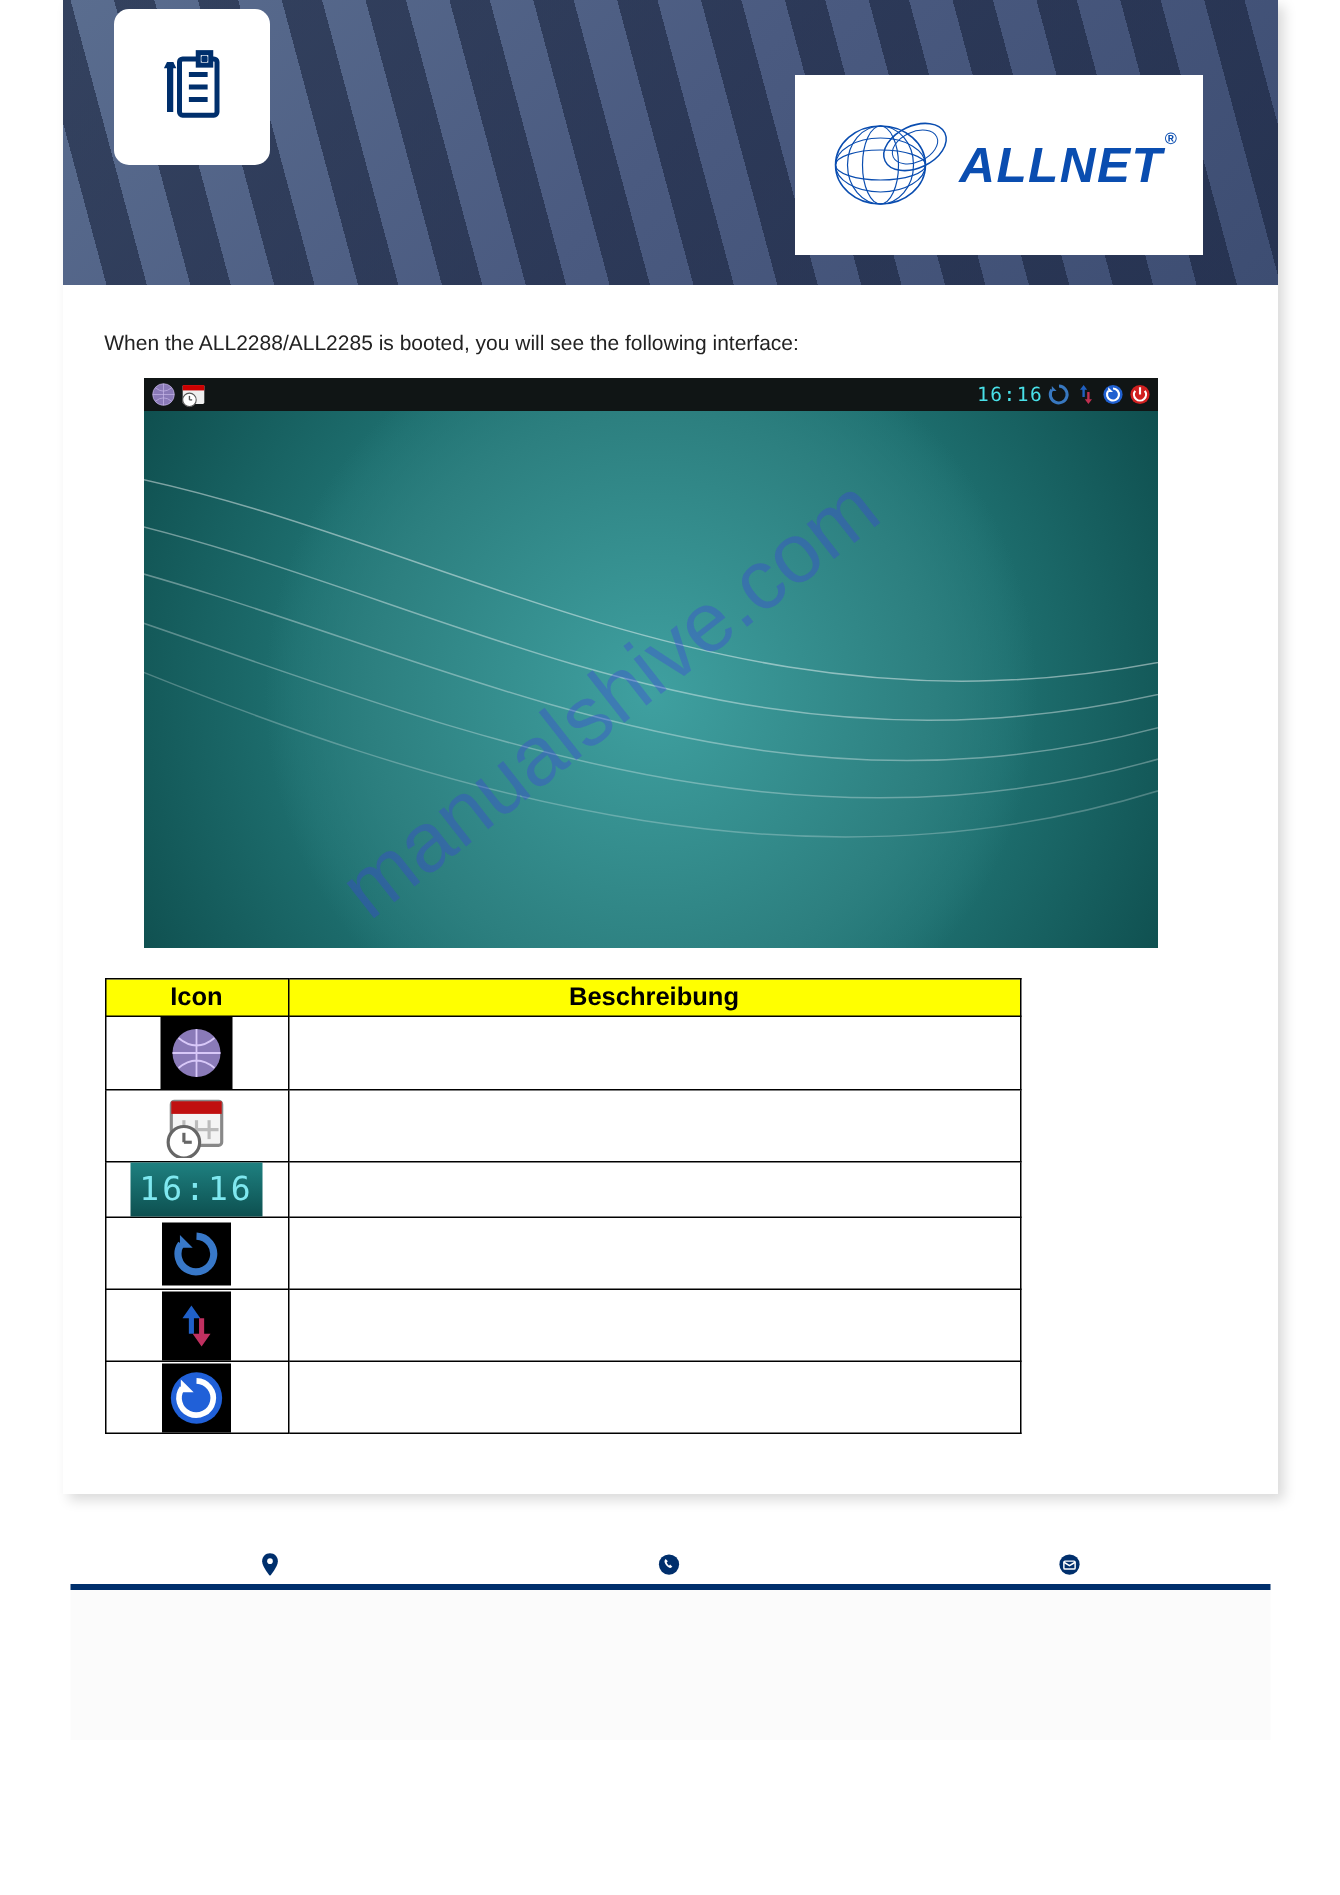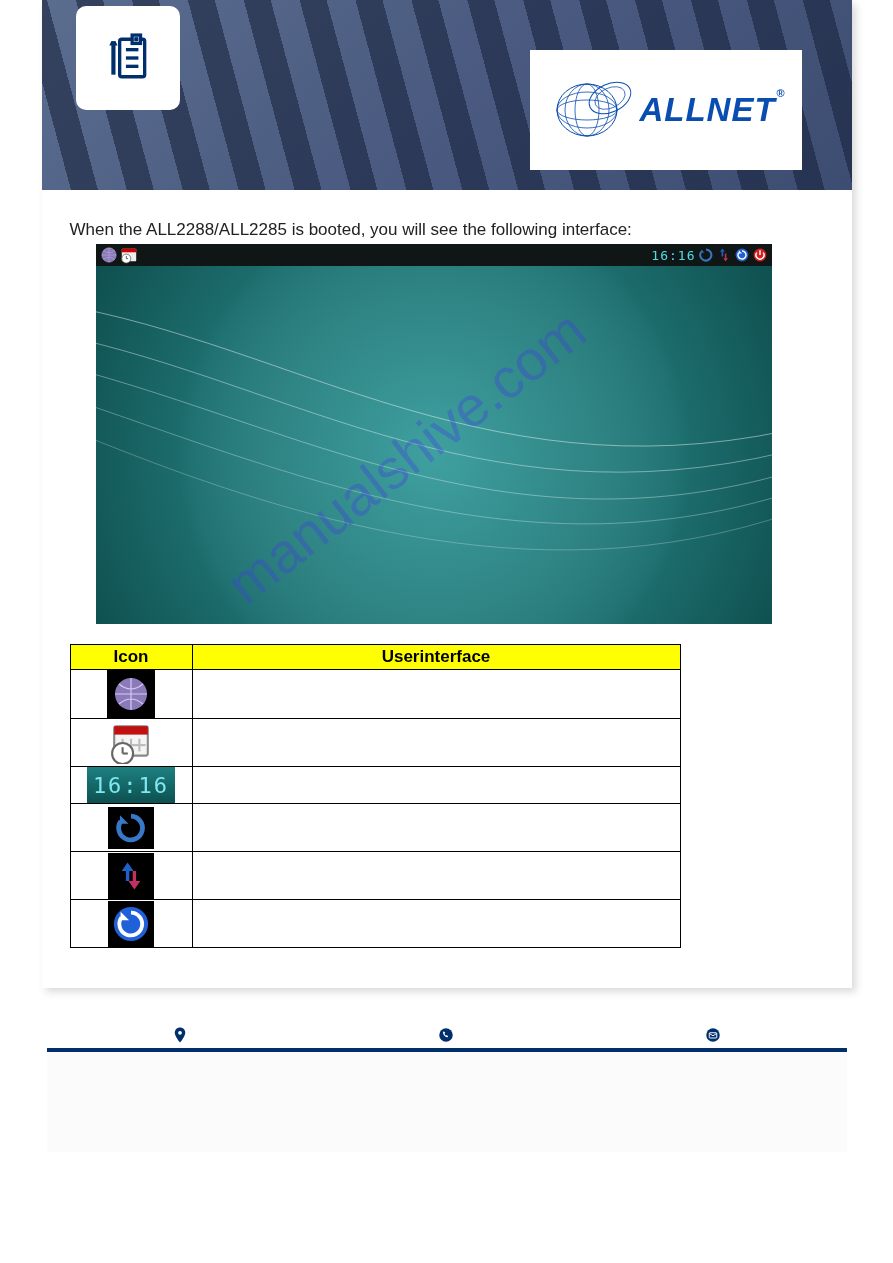--- a/index.html
+++ b/index.html
@@ -63,22 +63,22 @@
     padding: 30px 28px 40px 28px;
   }
   .section-title {
     color: #002060;
     font-weight: bold;
     font-size: 18px;
     margin-bottom: 14px;
   }
   .section-body {
     color: #222;
-    font-size: 17px;
-    margin-bottom: 4px;
+    font-size: 14px;
+    margin-bottom: 16px;
   }
   .screenshot {
     width: 676px;
     height: 380px;
     margin-left: 26px;
     position: relative;
     overflow: hidden;
     background: radial-gradient(circle at 50% 55%, #2e8585 0%, #1e6f6f 60%, #0e4d4d 100%);
   }
   .dark-bar {
@@ -254,21 +254,21 @@
         </div>
       </div>
 
       <div class="watermark">manualshive.com</div>
     </div>
 
     <table class="itable">
       <thead>
         <tr>
           <th class="col-icon">Icon</th>
-          <th>Userinterface</th>
+          <th>Beschreibung</th>
         </tr>
       </thead>
       <tbody>
         <tr>
           <td class="icon-cell">
             <span class="icon-swatch dark-chip" style="width:48px;height:48px;">
               <svg width="40" height="40" viewBox="0 0 20 20">
                   <circle cx="10" cy="10" r="8" fill="#8a7ab8"></circle>
                   <path d="M2 10 h16 M10 2 v16 M4 5 q6 5 12 0 M4 15 q6 -5 12 0" stroke="#d8c8f8" stroke-width="0.6" fill="none"></path>
                 </svg>

